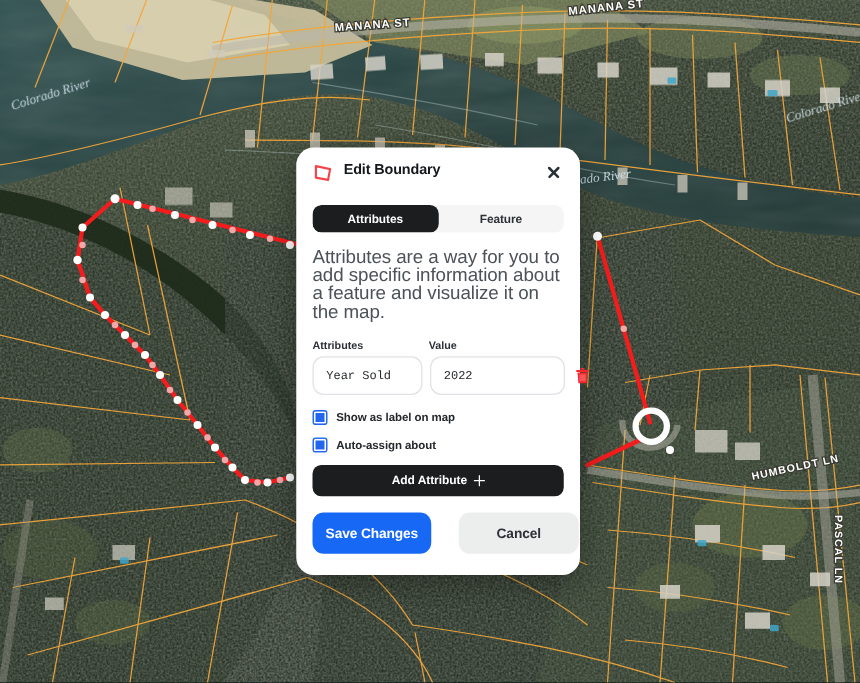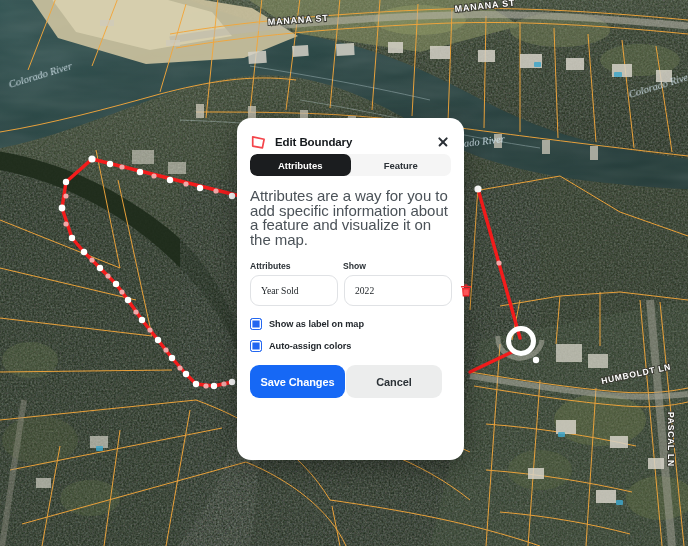--- a/index.html
+++ b/index.html
@@ -23,22 +23,23 @@
     position: absolute;
     left: 237px; top: 118px;
     width: 227px; height: 342px;
     background: #ffffff;
     border-radius: 14px;
     box-shadow: 0 6px 26px rgba(0,0,0,0.35);
     padding: 12px 13px 0 13px;
   }
 
   .panel-header {
-    display: flex; align-items: center;
+    display: flex; align-items: flex-start;
     height: 24px;
+    margin-bottom: 10px;
   }
   .poly-icon { width: 17px; height: 17px; flex: 0 0 auto; margin-right: 8px; }
   .panel-title {
     font-size: 11.5px; font-weight: bold; color: #14181c;
     letter-spacing: -0.1px;
     flex: 1 1 auto;
   }
   .close-btn {
     width: 16px; height: 16px;
     position: relative;
@@ -92,21 +93,21 @@
 
   .field-row { display: flex; align-items: center; gap: 6px; margin-bottom: 12px; }
   .txt-input {
     height: 31px;
     border: 1px solid #e0e2e5;
     border-radius: 9px;
     background: #fff;
     font-size: 9.6px;
     color: #1d2226;
     padding: 0 10px;
-    font-family: Liberation Serif, serif;
+    font-family: Liberation Mono, monospace;
     outline: none;
   }
   .txt-input.attr { width: 88px; }
   .txt-input.val  { width: 108px; }
   .trash-btn {
     width: 16px; height: 16px; flex: 0 0 auto;
     cursor: pointer; display: flex; align-items: center; justify-content: center;
   }
 
   
@@ -139,21 +140,21 @@
   .plus-icon {
     width: 9px; height: 9px; position: relative; display: inline-block;
   }
   .plus-icon::before, .plus-icon::after {
     content: ""; position: absolute; background: #fff; border-radius: 1px;
   }
   .plus-icon::before { left: 0; top: 4px; width: 9px; height: 1.3px; }
   .plus-icon::after  { top: 0; left: 4px; height: 9px; width: 1.3px; }
 
   
-  .footer { display: flex; gap: 1px; margin-top: 13px; }
+  .footer { display: flex; gap: 22px; margin-top: 13px; }
   .btn {
     height: 33px;
     border-radius: 9px;
     display: flex; align-items: center; justify-content: center;
     font-size: 11px; font-weight: bold;
     cursor: pointer;
     letter-spacing: -0.1px;
   }
   .btn.primary { flex: 0 0 95px; background: #1668f5; color: #ffffff; }
   .btn.ghost   { flex: 0 0 96px; background: #eceded; color: #2b3136; text-align: right; }
@@ -468,21 +469,21 @@
 
   <div class="tabs">
     <div class="tab active">Attributes</div>
     <div class="tab">Feature</div>
   </div>
 
   <div class="desc">Attributes are a way for you to add specific information about a feature and visualize it on the map.</div>
 
   <div class="field-labels">
     <div class="lbl attr">Attributes</div>
-    <div class="lbl val">Show</div>
+    <div class="lbl val">Value</div>
   </div>
 
   <div class="field-row">
     <input class="txt-input attr" type="text" value="Year Sold" style="">
     <input class="txt-input val" type="text" value="2022" style="">
     <div class="trash-btn">
       <svg viewBox="0 0 16 16" width="14" height="14">
         <rect x="2.2" y="2.2" width="11.6" height="1.9" rx="0.6" fill="#f4272c"></rect>
         <rect x="6.1" y="0.5" width="3.8" height="1.6" rx="0.5" fill="#f4272c"></rect>
         <path d="M3.4 4.6 L12.6 4.6 L11.7 14.4 L4.3 14.4 Z" fill="#f4272c"></path>
@@ -491,22 +492,26 @@
     </div>
   </div>
 
   <div class="cbx-row">
     <div class="cbx"></div>
     <div class="cbx-label">Show as label on map</div>
   </div>
 
   <div class="cbx-row">
     <div class="cbx"></div>
-    <div class="cbx-label">Auto-assign colors</div>
-  </div>
-
+    <div class="cbx-label">Auto-assign about</div>
+  </div>
+
+  <div class="add-attr">
+    <span>Add Attribute</span>
+    <span class="plus-icon"></span>
+  </div>
 
   <div class="footer">
     <div class="btn primary">Save Changes</div>
     <div class="btn ghost">Cancel</div>
   </div>
 
 </div>
 
 </body></html>

